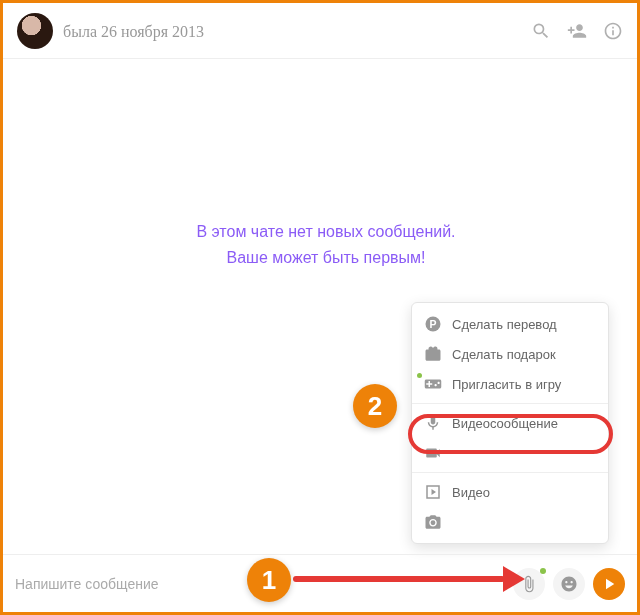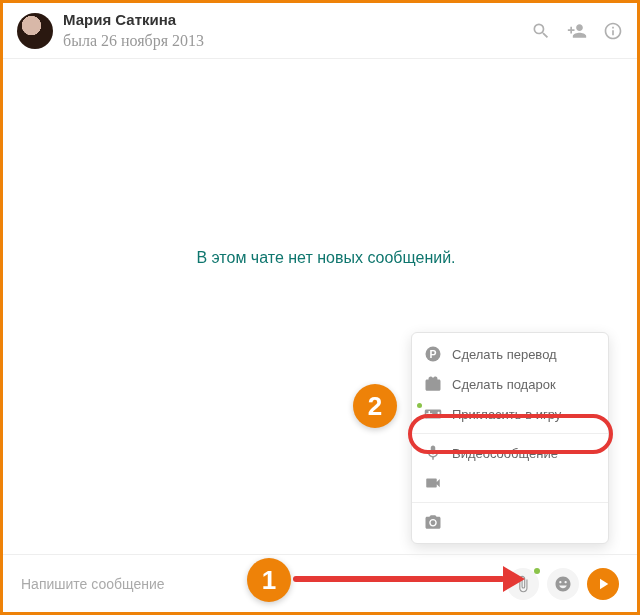--- a/index.html
+++ b/index.html
@@ -6,35 +6,35 @@
   body { background: #fff; }
   .frame { width: 640px; height: 615px; border: 3px solid #ee8208; position: relative; background: #fff; overflow: hidden; }
   .header { height: 56px; border-bottom: 1px solid #eee; display: flex; align-items: center; padding: 0 14px; }
   .avatar { width: 36px; height: 36px; border-radius: 50%; background: radial-gradient(circle at 40% 35%, #d8b8a8 0 30%, #2a1810 31% 100%); flex: 0 0 auto; }
   .user { margin-left: 10px; line-height: 1.2; }
   .user-name { font-size: 15px; color: #333; font-weight: 700; }
   .user-status { font-size: 16px; color: #999; margin-top: 2px; font-family: Liberation Serif, serif; }
   .header-actions { margin-left: auto; display: flex; gap: 16px; color: #b0b0b0; }
   .header-actions svg { width: 20px; height: 20px; display: block; fill: #b0b0b0; cursor: pointer; }
   .body { position: absolute; top: 56px; left: 0; right: 0; bottom: 58px; }
-  .empty { text-align: center; color: #0f766e; font-size: 16px; line-height: 1.6; position: absolute; left: 12px; right: 0; top: 160px; margin-top: 26px; }
+  .empty { text-align: center; color: #8b5cf6; font-size: 16px; line-height: 1.6; position: absolute; left: 12px; right: 0; top: 160px; }
   .popup {
     position: absolute; right: 28px; bottom: 10px; width: 198px;
     background: #fff; border: 1px solid #e4e4e4; border-radius: 6px;
     box-shadow: 0 4px 14px rgba(0,0,0,0.12); padding: 6px 0;
   }
   .popup-item { display: flex; align-items: center; padding: 6px 12px; font-size: 13px; color: #666; cursor: pointer; position: relative; }
   .popup-item .ic { width: 18px; height: 18px; margin-right: 10px; flex: 0 0 auto; fill: #999; }
   .popup-item .dot { position: absolute; left: 5px; top: 4px; width: 5px; height: 5px; border-radius: 50%; background: #8bc34a; }
   .popup-sep { height: 1px; background: #eee; margin: 4px 0; }
   .highlight-ring {
     position: absolute; right: 24px; bottom: 100px; width: 205px; height: 40px;
     border: 4px solid #e53935; border-radius: 22px; pointer-events: none;
   }
-  .input-bar { position: absolute; left: 0; right: 0; bottom: 0; height: 58px; border-top: 1px solid #eee; display: flex; align-items: center; padding: 0 18px; }
+  .input-bar { position: absolute; left: 0; right: 0; bottom: 0; height: 58px; border-top: 1px solid #eee; display: flex; align-items: center; padding: 0 12px; }
   .msg-input { flex: 1; border: none; outline: none; font-size: 14px; color: #333; background: transparent; }
   .msg-input::placeholder { color: #aaa; }
   .input-actions { display: flex; align-items: center; gap: 8px; }
   .circ { width: 32px; height: 32px; border-radius: 50%; background: #f4f4f4; display: flex; align-items: center; justify-content: center; cursor: pointer; position: relative; }
   .circ svg { width: 18px; height: 18px; fill: #999; }
   .circ .dot { position: absolute; right: -1px; top: 0; width: 6px; height: 6px; border-radius: 50%; background: #8bc34a; }
   .circ.send { background: #ee8208; }
   .circ.send svg { fill: #fff; }
   .badge {
     position: absolute; width: 44px; height: 44px; border-radius: 50%;
@@ -48,21 +48,20 @@
   .arrow-head { position: absolute; right: 0; top: -6px; width: 0; height: 0; border-left: 22px solid #e53935; border-top: 13px solid transparent; border-bottom: 13px solid transparent; }
 </style>
 </head>
 <body>
 
 <div class="frame">
 
   <div class="header">
     <div class="avatar"></div>
     <div class="user">
-      <div class="user-name">Мария Саткина</div>
       <div class="user-status">была 26 ноября 2013</div>
     </div>
     <div class="header-actions">
       <span>
         <svg viewBox="0 0 24 24">
             <path d="M15.5 14h-.79l-.28-.27A6.471 6.471 0 0016 9.5 6.5 6.5 0 109.5 16c1.61 0 3.09-.59 4.23-1.57l.27.28v.79l5 4.99L20.49 19l-4.99-5zm-6 0C7.01 14 5 11.99 5 9.5S7.01 5 9.5 5 14 7.01 14 9.5 11.99 14 9.5 14z"></path>
           </svg>
       </span>
       <span>
         <svg viewBox="0 0 24 24">
@@ -73,20 +72,21 @@
         <svg viewBox="0 0 24 24">
             <path d="M11 17h2v-6h-2v6zm1-15C6.48 2 2 6.48 2 12s4.48 10 10 10 10-4.48 10-10S17.52 2 12 2zm0 18c-4.41 0-8-3.59-8-8s3.59-8 8-8 8 3.59 8 8-3.59 8-8 8zM11 9h2V7h-2v2z"></path>
           </svg>
       </span>
     </div>
   </div>
 
   <div class="body">
     <div class="empty">
       <div>В этом чате нет новых сообщений.</div>
+      <div>Ваше может быть первым!</div>
     </div>
 
     <div class="popup">
       <div class="popup-item">
         <svg class="ic" viewBox="0 0 24 24">
             <circle cx="12" cy="12" r="10"></circle>
             <text x="12" y="17" text-anchor="middle" fill="#fff" font-size="14" font-weight="bold">P</text>
           </svg>
         <span>Сделать перевод</span>
       </div>
@@ -109,20 +109,27 @@
             <path d="M12 14c1.66 0 3-1.34 3-3V5c0-1.66-1.34-3-3-3S9 3.34 9 5v6c0 1.66 1.34 3 3 3zm5-3c0 2.76-2.24 5-5 5s-5-2.24-5-5H5c0 3.53 2.61 6.43 6 6.92V21h2v-3.08c3.39-.49 6-3.39 6-6.92h-2z"></path>
           </svg>
         <span>Видеосообщение</span>
       </div>
       <div class="popup-item">
         <svg class="ic" viewBox="0 0 24 24">
             <path d="M17 10.5V7c0-.55-.45-1-1-1H4c-.55 0-1 .45-1 1v10c0 .55.45 1 1 1h12c.55 0 1-.45 1-1v-3.5l4 4v-11l-4 4z"></path>
           </svg>
       </div>
       <div class="popup-sep"></div>
+      <div class="popup-item">
+        <svg class="ic" viewBox="0 0 24 24">
+            <path d="M4 4h16v16H4z" fill="none" stroke="#999" stroke-width="2"></path>
+            <path d="M10 8l6 4-6 4z"></path>
+          </svg>
+        <span>Видео</span>
+      </div>
       <div class="popup-item">
         <svg class="ic" viewBox="0 0 24 24">
             <circle cx="12" cy="13" r="3.2"></circle>
             <path d="M9 3L7.17 5H4c-1.1 0-2 .9-2 2v12c0 1.1.9 2 2 2h16c1.1 0 2-.9 2-2V7c0-1.1-.9-2-2-2h-3.17L15 3H9zm3 15c-2.76 0-5-2.24-5-5s2.24-5 5-5 5 2.24 5 5-2.24 5-5 5z"></path>
           </svg>
       </div>
     </div>
 
     <div class="highlight-ring"></div>
   </div>

